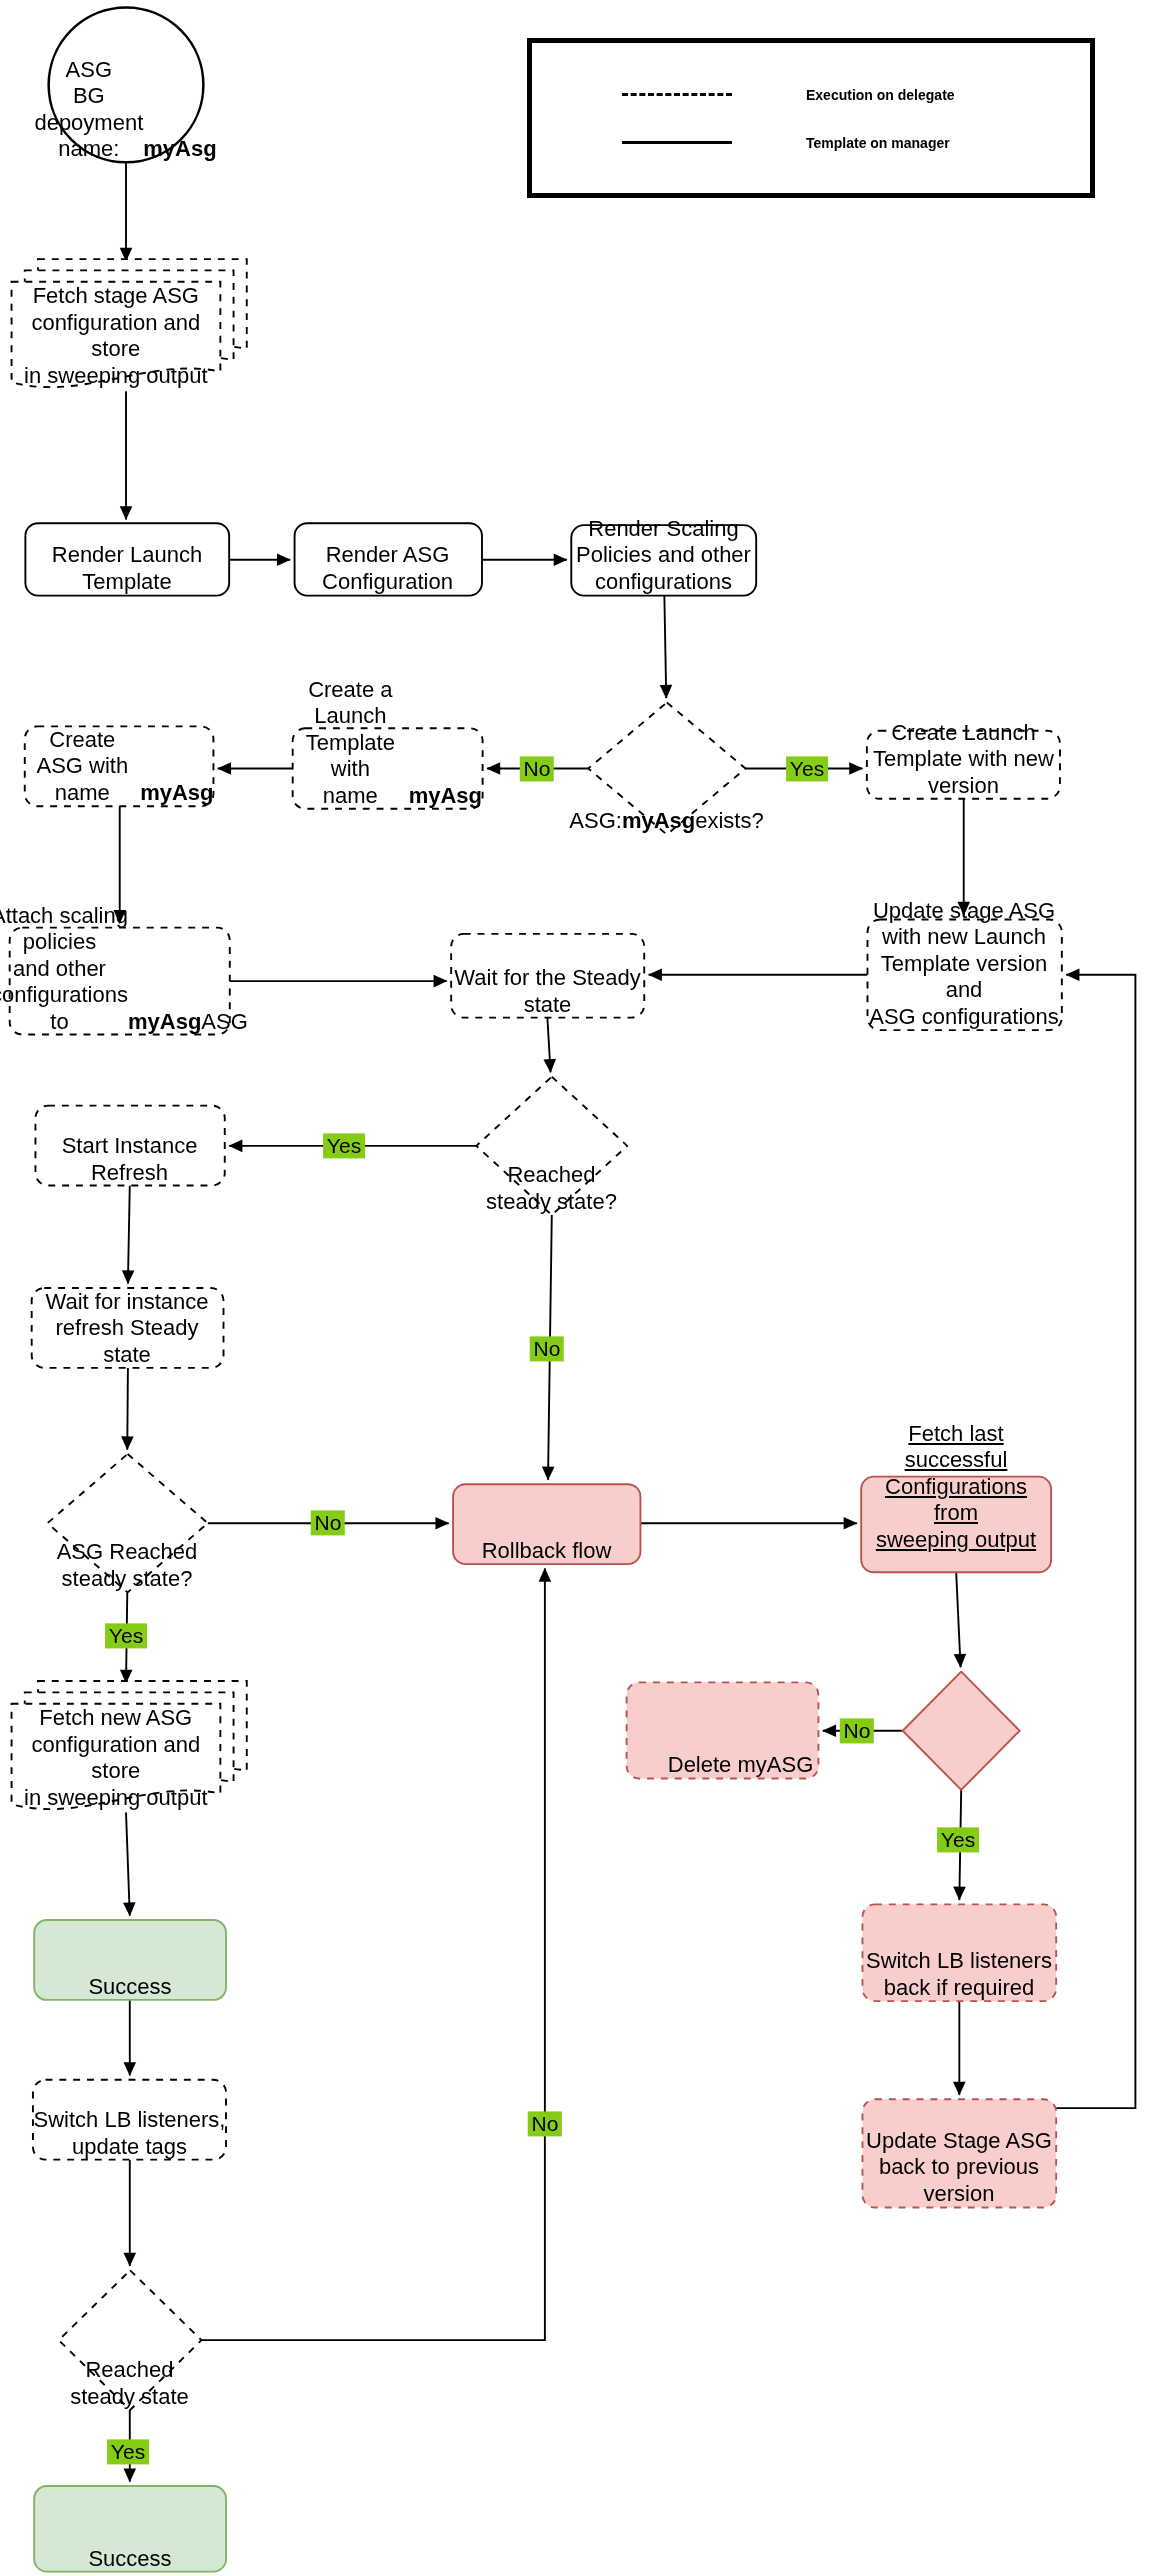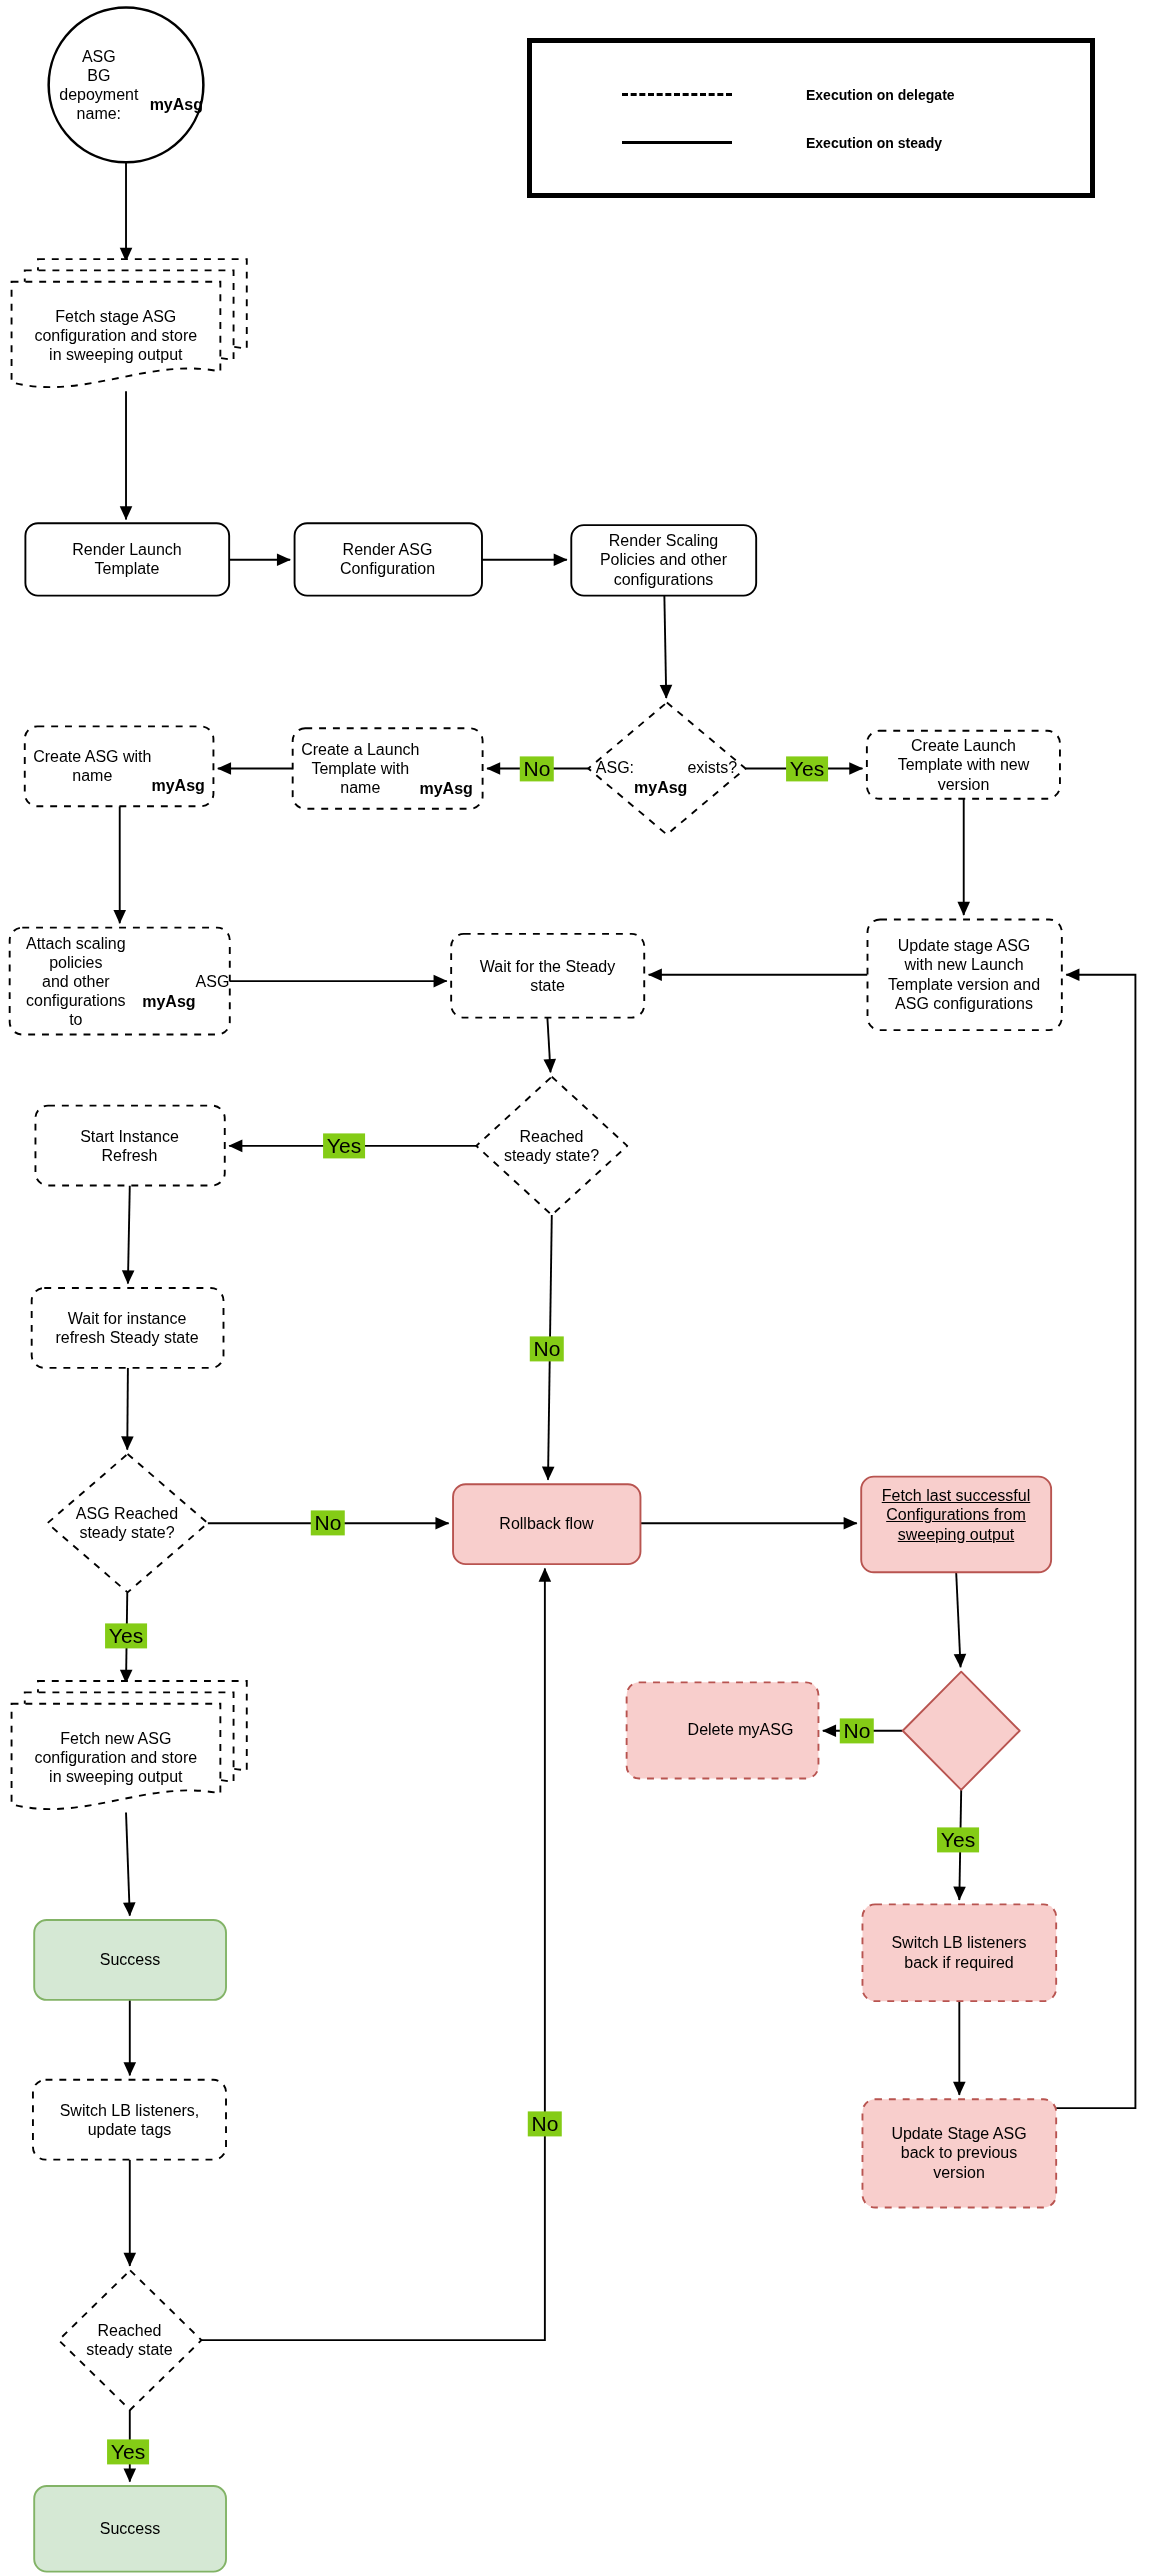--- a/index.html
+++ b/index.html
@@ -1,20 +1,20 @@
 <!DOCTYPE html>
 <html style="font-size:10px"><head>
 <meta charset="utf-8">
 <style>
   html,body{margin:0;padding:0;background:#ffffff;}
   #canvas{position:relative;width:1152px;height:2576px;background:#ffffff;overflow:hidden;
           font-family:"Liberation Sans","DejaVu Sans",sans-serif;color:#000;}
   #edges-nodes{position:absolute;left:0;top:0;}
-  .node-label{position:absolute;display:flex;align-items:center;justify-content:center;
-              text-align:center;font-size:16px;line-height:1.2;pointer-events:none;}
+  .node-label{position:absolute;display:flex;align-items:flex-end;justify-content:center;
+              text-align:center;font-size:22px;line-height:1.2;pointer-events:none;}
   .edge-label{position:absolute;transform:translate(-50%,-50%);background:#84cc16;
               padding:0.6px 3.8px;font-size:21px;white-space:nowrap;}
   .legend{position:absolute;left:527px;top:38px;width:568px;height:160px;
           border:5.7px solid #000;box-sizing:border-box;}
   .legend-row{position:absolute;left:90px;display:flex;align-items:center;height:25px;}
   .legend-row.r0{top:39px;}
   .legend-row.r1{top:87px;}
   .legend-sample{width:110px;height:0;}
   .legend-sample.dashed{border-top:3.1px dashed #000;}
   .legend-sample.solid{border-top:3.1px solid #000;}
@@ -93,21 +93,21 @@
       <path d="M206.5,3610 L320,3721 L206.5,3832 L93,3721 Z" stroke-linejoin="round" fill="#ffffff" stroke="#000000" stroke-width="3" stroke-dasharray="11,11"></path>
       <rect x="54" y="3953" width="305" height="136" rx="20" ry="20" fill="#d5e8d4" stroke="#82b366" stroke-width="3"></rect>
     </svg>
   <div class="legend">
     <div class="legend-row r0">
       <div class="legend-sample dashed"></div>
       <span class="legend-label">Execution on delegate</span>
     </div>
     <div class="legend-row r1">
       <div class="legend-sample solid"></div>
-      <span class="legend-label">Execution on steady</span>
+      <span class="legend-label">Template on manager</span>
     </div>
   </div>
 <div class="node-label" style="left: 48px; top: 7.5px; width: 155px; height: 155px;">ASG<br>BG depoyment<br>name: <b>myAsg</b></div>
     <div class="node-label" style="left: 11.3px; top: 282px; width: 209px; height: 107px;">Fetch stage ASG<br>configuration and store<br>in sweeping output</div>
     <div class="node-label" style="left: 25px; top: 523px; width: 204px; height: 72px;">Render Launch<br>Template</div>
     <div class="node-label" style="left: 294px; top: 523px; width: 187px; height: 72px;">Render ASG<br>Configuration</div>
     <div class="node-label" style="left: 571px; top: 525px; width: 185px; height: 70px;">Render Scaling<br>Policies and other<br>configurations</div>
     <div class="node-label" style="left: 588px; top: 702px; width: 157px; height: 132px;">ASG:<br><b>myAsg</b> exists?</div>
     <div class="node-label" style="left: 867px; top: 731px; width: 193px; height: 68px;">Create Launch<br>Template with new<br>version</div>
     <div class="node-label" style="left: 292px; top: 728px; width: 190px; height: 81px;">Create a Launch<br>Template with<br>name <b>myAsg</b></div>

